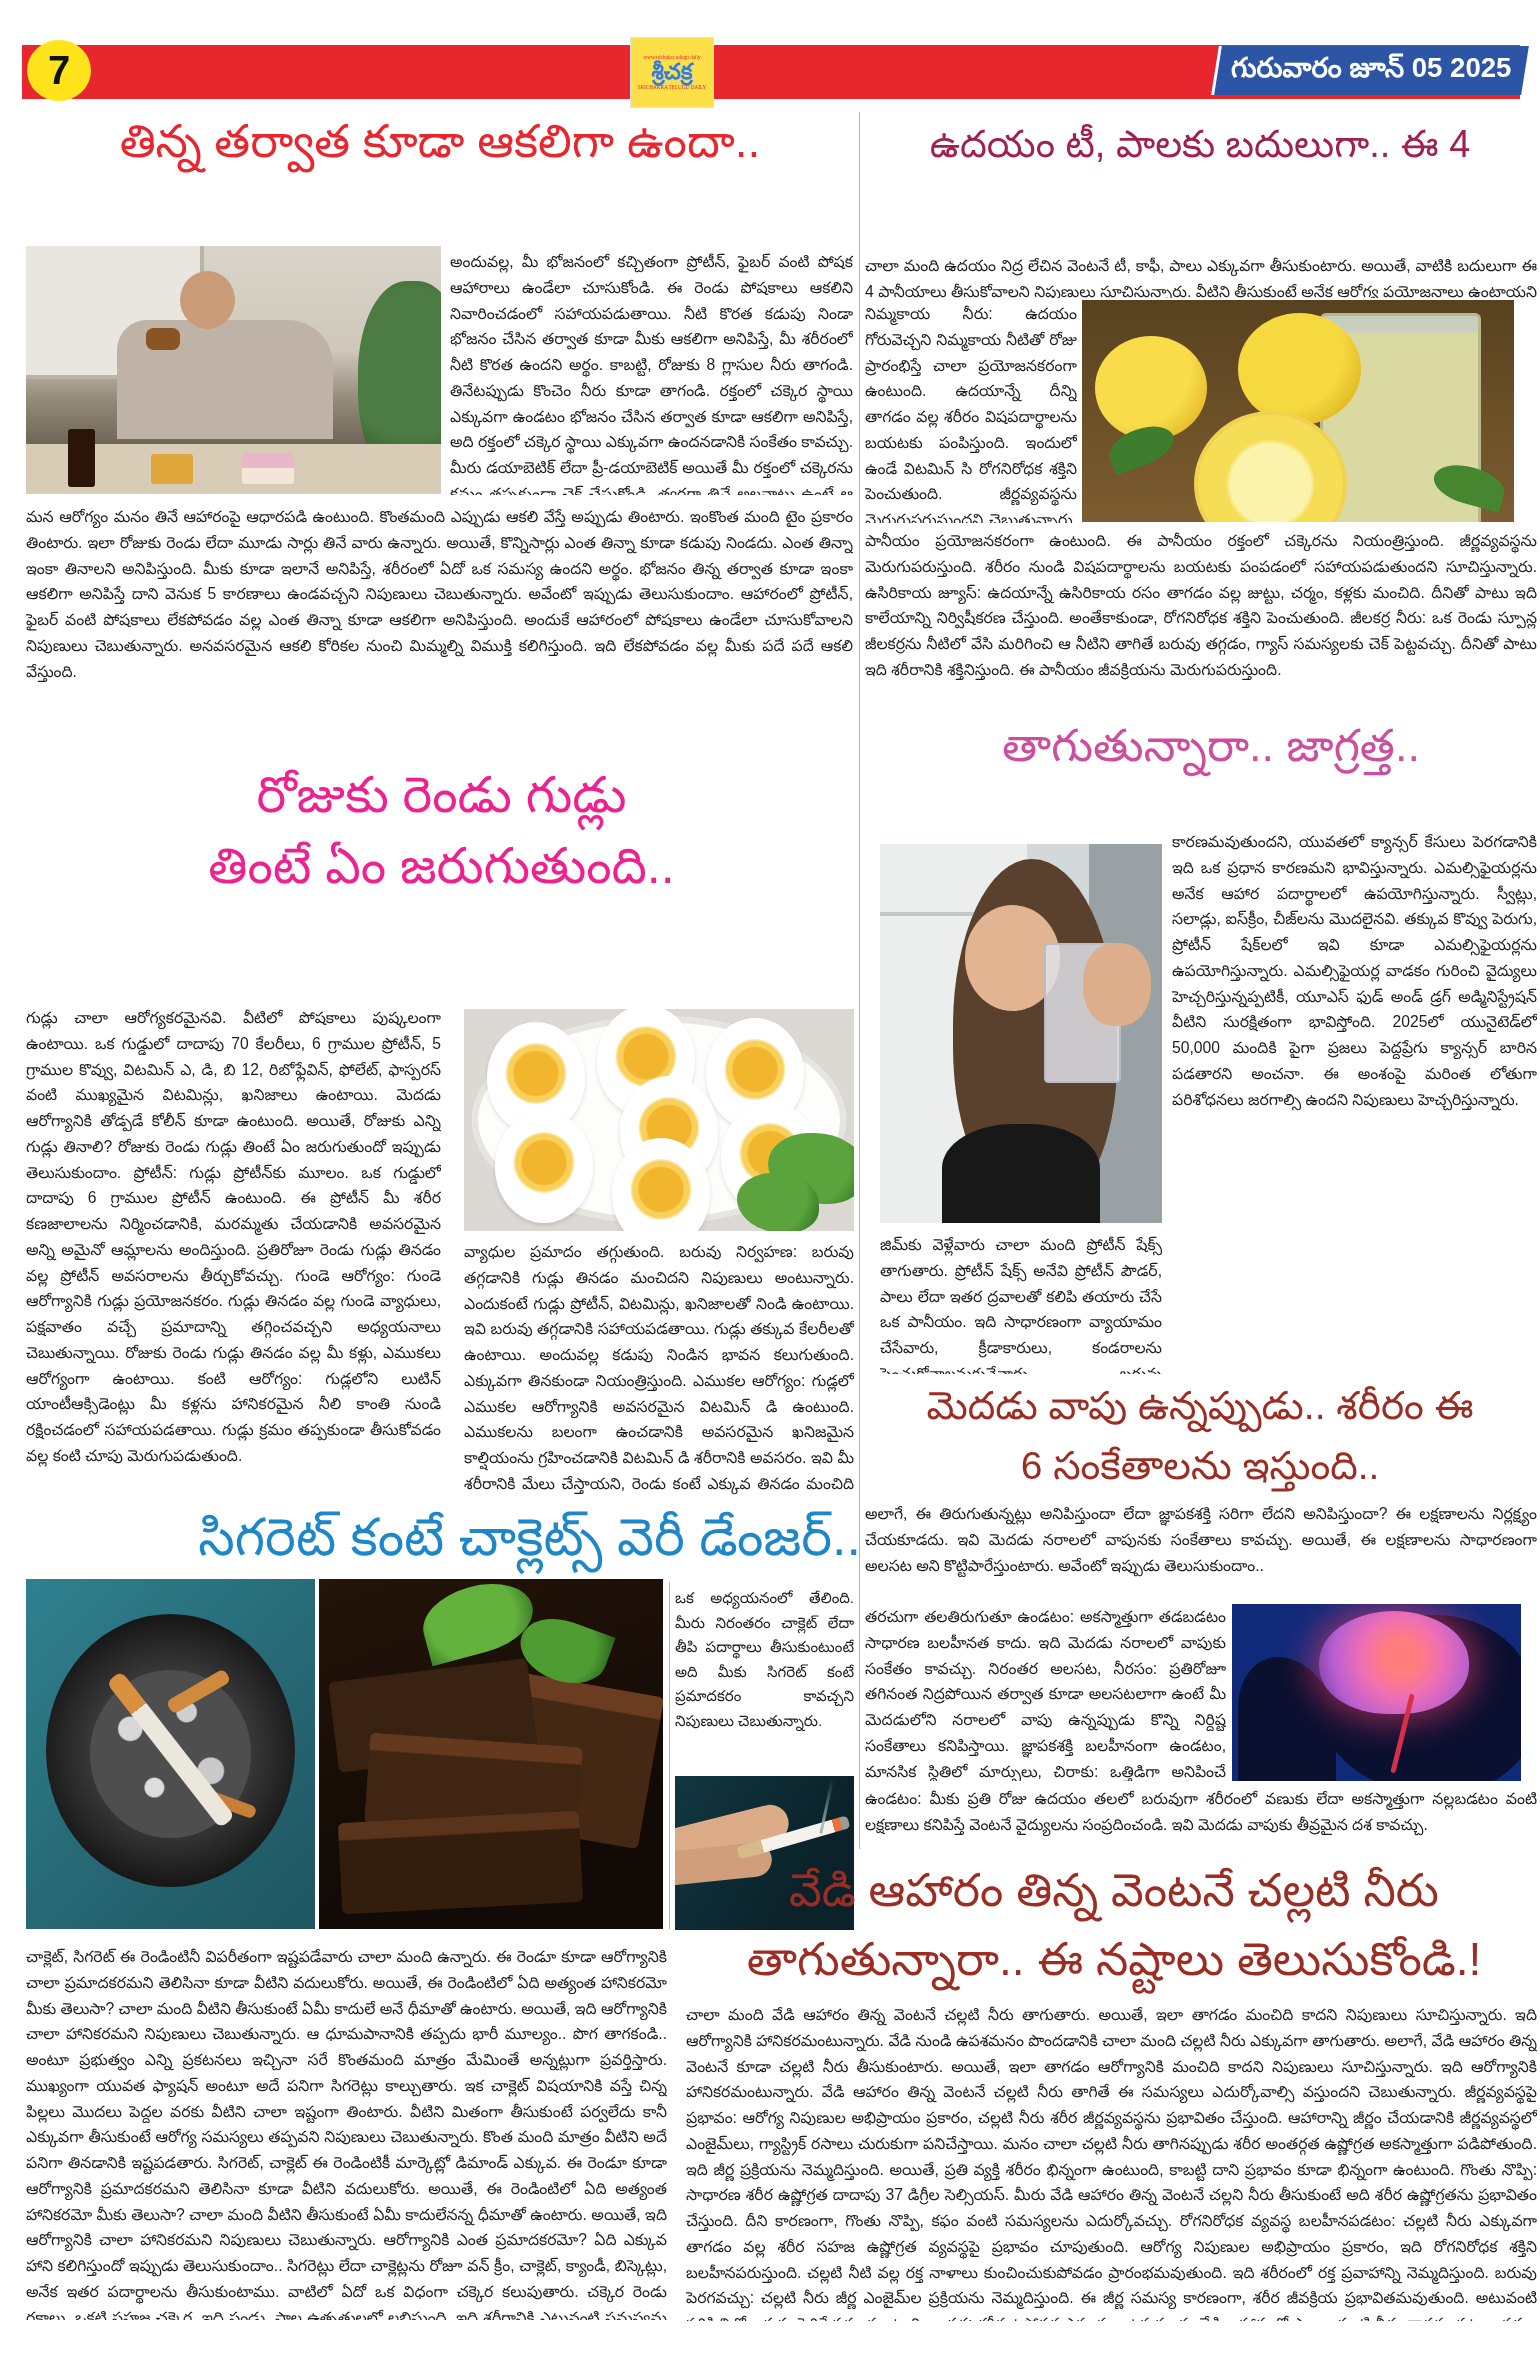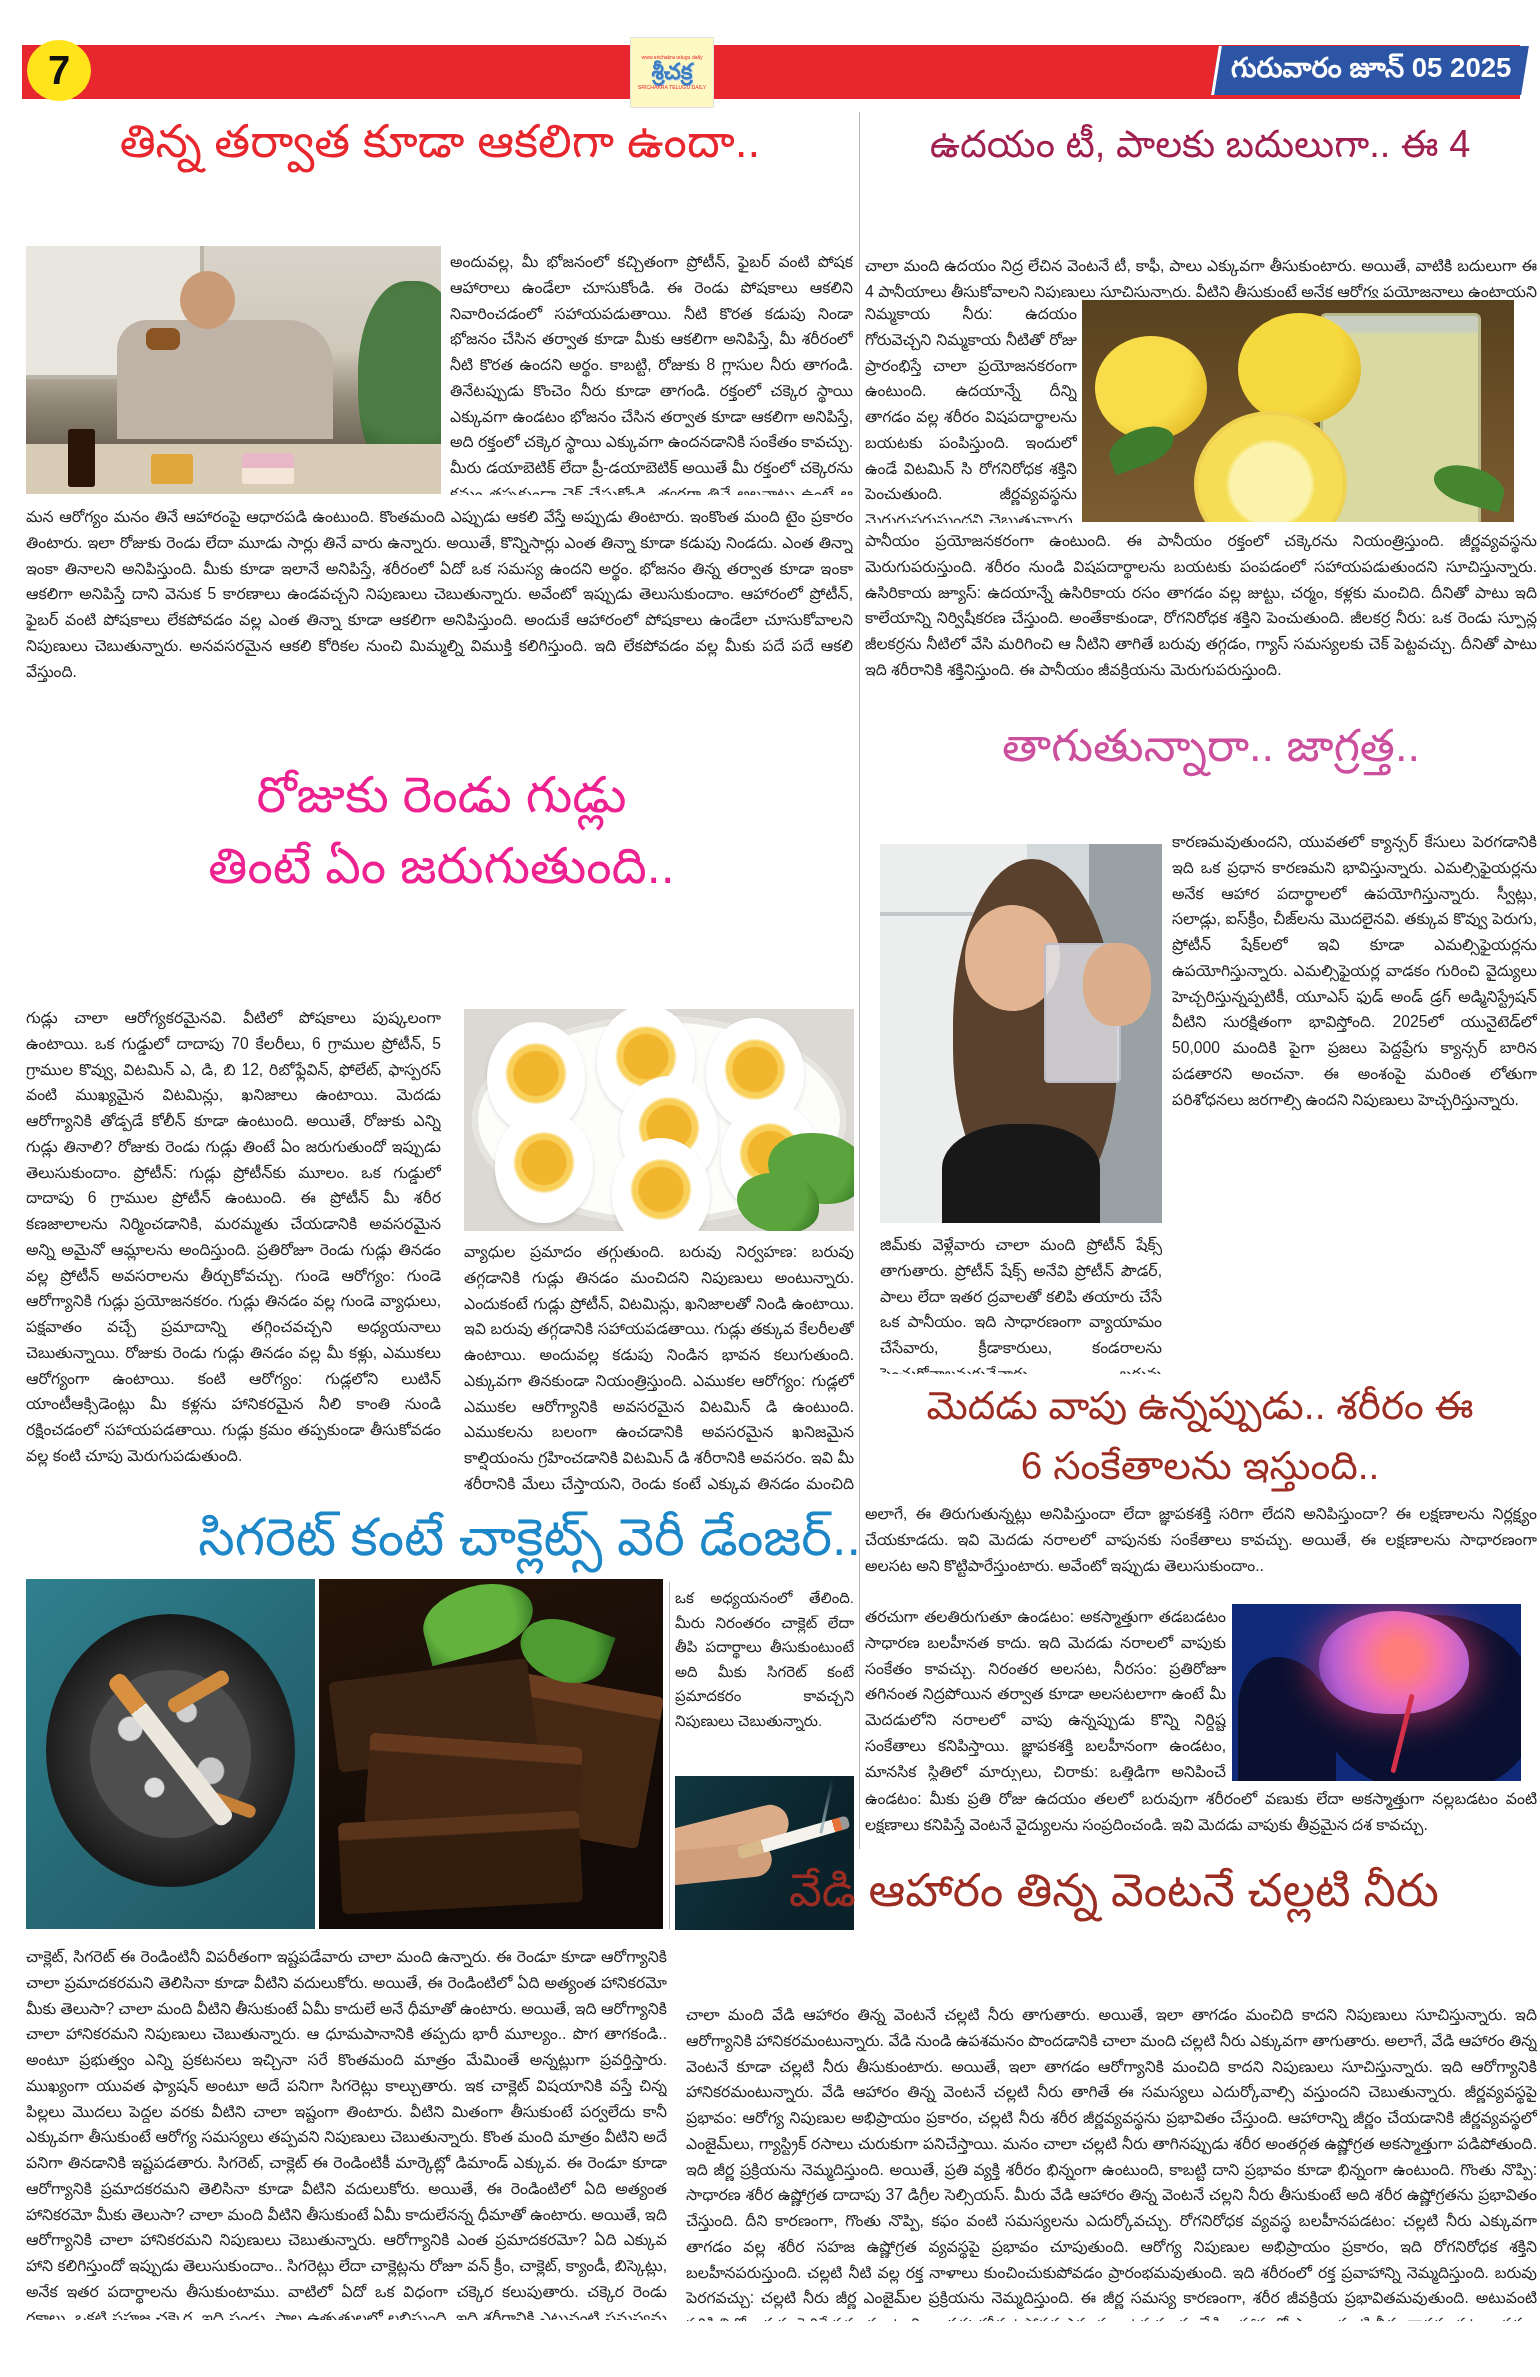--- a/index.html
+++ b/index.html
@@ -1,22 +1,22 @@
 <!DOCTYPE html>
 <html style="--header_red: #e8262d; --page_yellow: #ffe41c; --date_blue: #2d55a5; --hunger_red: #e8262d; --drinks_maroon: #a02050; --eggs_pink: #ee2190; --protein_pink: #cc4f9e; --brain_red: #9c2d23; --chocolate_blue: #1e87c8; --coldwater_red: #9c2d23;font-size:12px"><head>
 <meta charset="utf-8">
 <style>
   html,body{margin:0;padding:0;background:#ffffff;}
   body{width:1541px;height:2377px;position:relative;font-family:"Liberation Sans",sans-serif;}
   
   .masthead{position:absolute;left:22.4px;top:45px;width:1498px;height:54px;background:var(--header_red);}
   .pagenum{position:absolute;left:27px;top:40px;width:64px;height:61px;border-radius:50%;background:var(--page_yellow);
     display:flex;align-items:center;justify-content:center;font-size:40px;font-weight:bold;color:#111;}
-  .logobox{position:absolute;left:630px;top:37px;width:82px;height:69px;background:#fef9c3;border:0.7px solid #e2e2e2;
-    display:flex;flex-direction:column;align-items:center;justify-content:center;gap:1.5px;}
+  .logobox{position:absolute;left:630px;top:37px;width:82px;height:69px;background:#fde047;border:0.7px solid #e2e2e2;
+    display:flex;flex-direction:column;align-items:center;justify-content:center;gap:1.5px;font-family:Liberation Serif, serif;}
   .logobox .t-top{font-size:5.2px;color:var(--header_red);line-height:1;}
   .logobox .t-main{font-size:22.4px;font-weight:bold;color:#3d7ec2;line-height:1;text-shadow:0.7px 0.7px 0 #bcd6ee;}
   .logobox .t-bot{font-size:5.2px;color:var(--header_red);line-height:1;}
   .datebox{position:absolute;left:1215px;top:46px;width:307px;height:49px;background:var(--date_blue);
     transform:skewX(-9deg);border-left:3px solid #ffffff;display:flex;align-items:center;justify-content:center;}
   .datebox span{transform:skewX(9deg);color:#ffffff;font-size:27.6px;font-weight:bold;white-space:nowrap;}
   
   .hl{position:absolute;font-weight:normal;text-align:center;}
   .hl .l{display:block;}
   .hl-hunger{left:26px;top:109px;width:828px;font-size:46px;line-height:1.42;color:var(--hunger_red);}
@@ -218,15 +218,16 @@
 <div class="ph ph-hand" style="left:675px;top:1776px;width:179px;height:154px;">
   <div class="f1"></div>
   <div class="f2"></div>
   <div class="cig"></div>
   <div class="smoke"></div>
 </div>
 <div class="bt" style="left:26px;top:1944px;width:641px;height:376px;">చాక్లెట్, సిగరెట్ ఈ రెండింటినీ విపరీతంగా ఇష్టపడేవారు చాలా మంది ఉన్నారు. ఈ రెండూ కూడా ఆరోగ్యానికి చాలా ప్రమాదకరమని తెలిసినా కూడా వీటిని వదులుకోరు. అయితే, ఈ రెండింటిలో ఏది అత్యంత హానికరమో మీకు తెలుసా? చాలా మంది వీటిని తీసుకుంటే ఏమీ కాదులే అనే ధీమాతో ఉంటారు. అయితే, ఇది ఆరోగ్యానికి చాలా హానికరమని నిపుణులు చెబుతున్నారు. ఆ ధూమపానానికి తప్పదు భారీ మూల్యం.. పొగ తాగకండి.. అంటూ ప్రభుత్వం ఎన్ని ప్రకటనలు ఇచ్చినా సరే కొంతమంది మాత్రం మేమింతే అన్నట్లుగా ప్రవర్తిస్తారు. ముఖ్యంగా యువత ఫ్యాషన్ అంటూ అదే పనిగా సిగరెట్లు కాల్చుతారు. ఇక చాక్లెట్ విషయానికి వస్తే చిన్న పిల్లలు మొదలు పెద్దల వరకు వీటిని చాలా ఇష్టంగా తింటారు. వీటిని మితంగా తీసుకుంటే పర్వలేదు కానీ ఎక్కువగా తీసుకుంటే ఆరోగ్య సమస్యలు తప్పవని నిపుణులు చెబుతున్నారు. కొంత మంది మాత్రం వీటిని అదే పనిగా తినడానికి ఇష్టపడతారు. సిగరెట్, చాక్లెట్ ఈ రెండింటికీ మార్కెట్లో డిమాండ్ ఎక్కువ. ఈ రెండూ కూడా ఆరోగ్యానికి ప్రమాదకరమని తెలిసినా కూడా వీటిని వదులుకోరు. అయితే, ఈ రెండింటిలో ఏది అత్యంత హానికరమో మీకు తెలుసా? చాలా మంది వీటిని తీసుకుంటే ఏమీ కాదులేనన్న ధీమాతో ఉంటారు. అయితే, ఇది ఆరోగ్యానికి చాలా హానికరమని నిపుణులు చెబుతున్నారు. ఆరోగ్యానికి ఎంత ప్రమాదకరమో? ఏది ఎక్కువ హాని కలిగిస్తుందో ఇప్పుడు తెలుసుకుందాం.. సిగరెట్లు లేదా చాక్లెట్లను రోజూ వన్ క్రీం, చాక్లెట్, క్యాండీ, బిస్కెట్లు, అనేక ఇతర పదార్థాలను తీసుకుంటాము. వాటిలో ఏదో ఒక విధంగా చక్కెర కలుపుతారు. చక్కెర రెండు రకాలు. ఒకటి సహజ చక్కెర, ఇది పండ్లు, పాల ఉత్పత్తులలో లభిస్తుంది. ఇది శరీరానికి ఎటువంటి సమస్యను కలిగించదు కానీ ఆహార పదార్థాలలో కలిపిన చక్కెర మన ఆరోగ్యానికి చాలా ప్రమాదకరం. దీని కారణంగా మీ ఆరోగ్యం వేగంగా క్షీణిస్తుంది. మీరు క్రమంగా చక్కెరకు బానిసలవుతారు. ఇది సిగరెట్ల కంటే ప్రమాదకరమైనది. కొకైన్ బానిసలు మాదకద్రవ్యాల పట్ల ఆకర్షితులయ్యే విధంగానే ఊబకాయం ఉన్నవారు జంక్ ఫుడ్ పట్ల ఆకర్షితులవుతారని నిపుణులు చెబుతున్నారు.</div>
 
 <div class="hl hl-water">
   <span class="l">వేడి ఆహారం తిన్న వెంటనే చల్లటి నీరు</span>
+  <span class="l">తాగుతున్నారా.. ఈ నష్టాలు తెలుసుకోండి.!</span>
 </div>
 <div class="bt" style="left:686px;top:2002px;width:851px;height:319px;">చాలా మంది వేడి ఆహారం తిన్న వెంటనే చల్లటి నీరు తాగుతారు. అయితే, ఇలా తాగడం మంచిది కాదని నిపుణులు సూచిస్తున్నారు. ఇది ఆరోగ్యానికి హానికరమంటున్నారు. వేడి నుండి ఉపశమనం పొందడానికి చాలా మంది చల్లటి నీరు ఎక్కువగా తాగుతారు. అలాగే, వేడి ఆహారం తిన్న వెంటనే కూడా చల్లటి నీరు తీసుకుంటారు. అయితే, ఇలా తాగడం ఆరోగ్యానికి మంచిది కాదని నిపుణులు సూచిస్తున్నారు. ఇది ఆరోగ్యానికి హానికరమంటున్నారు. వేడి ఆహారం తిన్న వెంటనే చల్లటి నీరు తాగితే ఈ సమస్యలు ఎదుర్కోవాల్సి వస్తుందని చెబుతున్నారు. జీర్ణవ్యవస్థపై ప్రభావం: ఆరోగ్య నిపుణుల అభిప్రాయం ప్రకారం, చల్లటి నీరు శరీర జీర్ణవ్యవస్థను ప్రభావితం చేస్తుంది. ఆహారాన్ని జీర్ణం చేయడానికి జీర్ణవ్యవస్థలో ఎంజైమ్‌లు, గ్యాస్ట్రిక్ రసాలు చురుకుగా పనిచేస్తాయి. మనం చాలా చల్లటి నీరు తాగినప్పుడు శరీర అంతర్గత ఉష్ణోగ్రత అకస్మాత్తుగా పడిపోతుంది. ఇది జీర్ణ ప్రక్రియను నెమ్మదిస్తుంది. అయితే, ప్రతి వ్యక్తి శరీరం భిన్నంగా ఉంటుంది, కాబట్టి దాని ప్రభావం కూడా భిన్నంగా ఉంటుంది. గొంతు నొప్పి: సాధారణ శరీర ఉష్ణోగ్రత దాదాపు 37 డిగ్రీల సెల్సియస్. మీరు వేడి ఆహారం తిన్న వెంటనే చల్లని నీరు తీసుకుంటే అది శరీర ఉష్ణోగ్రతను ప్రభావితం చేస్తుంది. దీని కారణంగా, గొంతు నొప్పి, కఫం వంటి సమస్యలను ఎదుర్కోవచ్చు. రోగనిరోధక వ్యవస్థ బలహీనపడటం: చల్లటి నీరు ఎక్కువగా తాగడం వల్ల శరీర సహజ ఉష్ణోగ్రత వ్యవస్థపై ప్రభావం చూపుతుంది. ఆరోగ్య నిపుణుల అభిప్రాయం ప్రకారం, ఇది రోగనిరోధక శక్తిని బలహీనపరుస్తుంది. చల్లటి నీటి వల్ల రక్త నాళాలు కుంచించుకుపోవడం ప్రారంభమవుతుంది. ఇది శరీరంలో రక్త ప్రవాహాన్ని నెమ్మదిస్తుంది. బరువు పెరగవచ్చు: చల్లటి నీరు జీర్ణ ఎంజైమ్‌ల ప్రక్రియను నెమ్మదిస్తుంది. ఈ జీర్ణ సమస్య కారణంగా, శరీర జీవక్రియ ప్రభావితమవుతుంది. అటువంటి పరిస్థితిలో బరువు పెరిగే ప్రమాదం ఉంది. జాగ్రత్త: శరీర ఉష్ణోగ్రత ఎక్కువగా ఉన్నప్పుడు వేడి ఆహారంతో పాలు, చల్లటి నీరు తాగడం పట్ల జాగ్రత్తగా ఉండాలి. వ్యాయామం చేసిన వెంటనే రిఫ్రిజిరేటెడ్ నీరు తాగడం హానికరం. వ్యాయామం తర్వాత, శరీరం వేడిగా మారుతుంది. అకస్మాత్తుగా చల్లటి నీరు తాగడం వల్ల శరీర ఉష్ణోగ్రత షాక్‌కు గురవుతుంది. కండరాల దృఢత్వం, అలసట పెరగవచ్చు. కాబట్టి, ఆహారం తిన్న వెంటనే నీరు తాగకండి. అరగంట తర్వాత నీరు తాగడం మంచిది.</div>
 
 
 </body></html>

